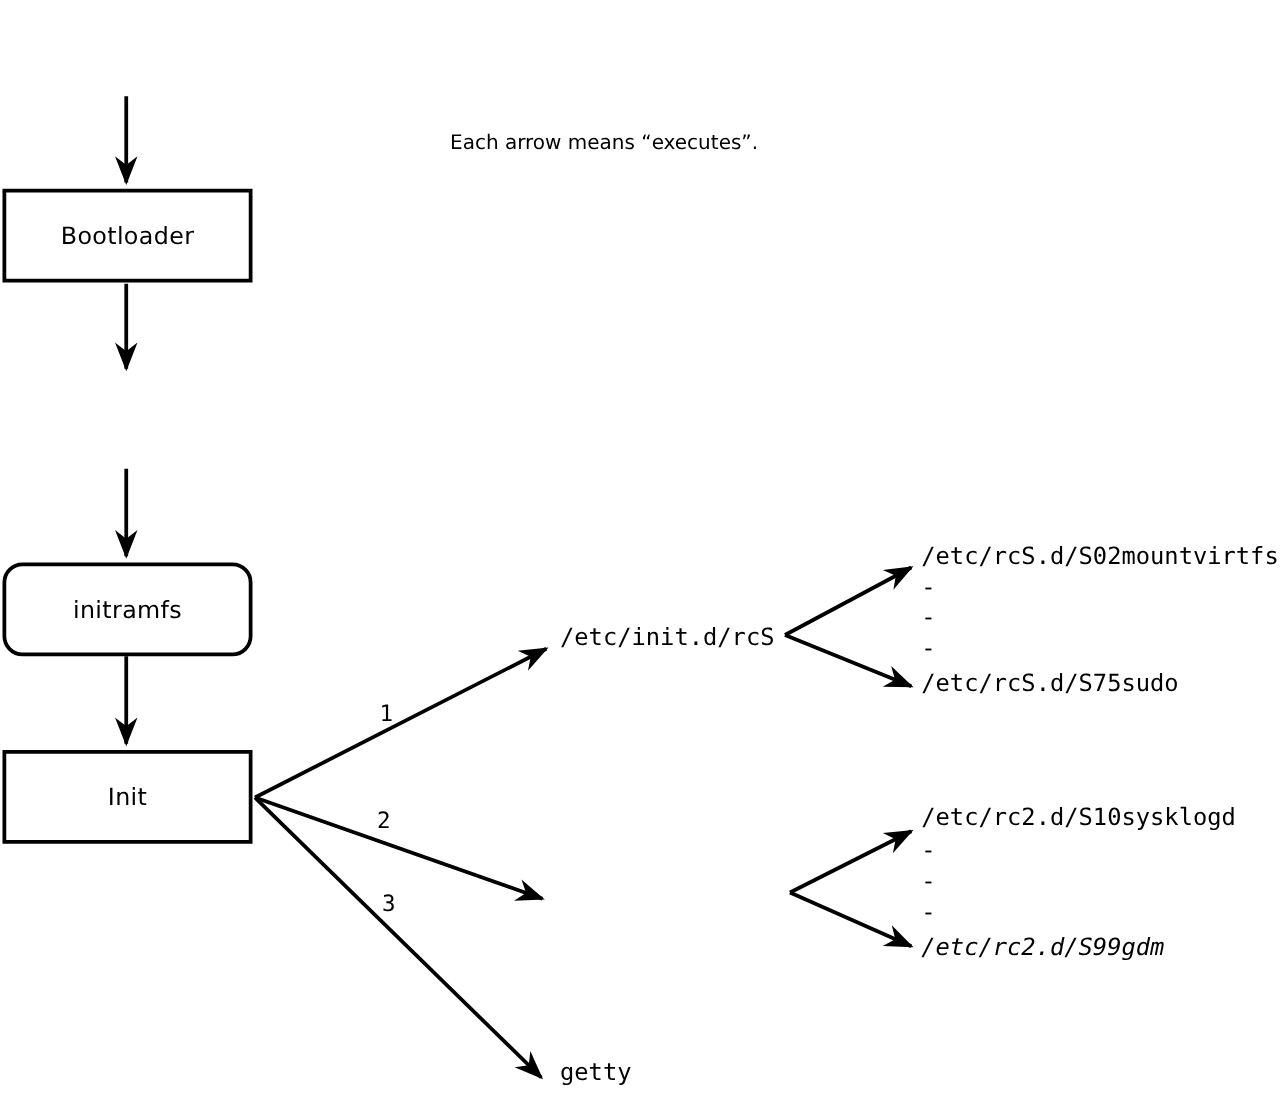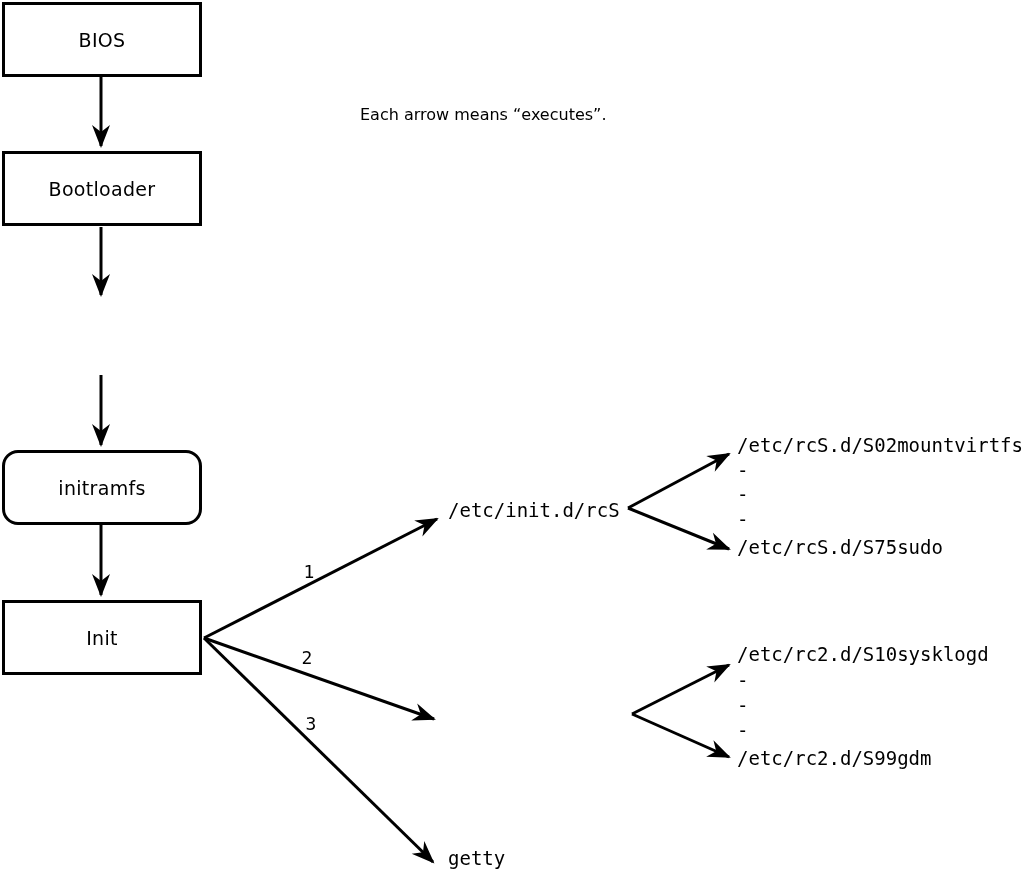--- a/index.html
+++ b/index.html
@@ -76,23 +76,20 @@
 
     <line x1="628" y1="508" x2="729" y2="454" marker-end="url(#ah)"></line>
     <line x1="628" y1="508" x2="729" y2="549" marker-end="url(#ah)"></line>
 
     <line x1="632" y1="714" x2="729" y2="665" marker-end="url(#ah)"></line>
     <line x1="632" y1="714" x2="729" y2="757" marker-end="url(#ah)"></line>
   </svg>
 
   <div class="note">Each arrow means “executes”.</div>
 
-  <div class="node" style="top:2px;">
-    <span>BIOS</span>
-  </div>
   <div class="node" style="top:151px;">
     <span>Bootloader</span>
   </div>
   <div class="node" style="top:450px;border-radius:16px;">
     <span>initramfs</span>
   </div>
   <div class="node" style="top:600px;">
     <span>Init</span>
   </div>
 
@@ -106,15 +103,15 @@
   <div class="mono" style="left:737px; top:445px;">/etc/rcS.d/S02mountvirtfs</div>
   <div class="mono" style="left:737px; top:470px;">-</div>
   <div class="mono" style="left:737px; top:494px;">-</div>
   <div class="mono" style="left:737px; top:519px;">-</div>
   <div class="mono" style="left:737px; top:547px;">/etc/rcS.d/S75sudo</div>
 
   <div class="mono" style="left:737px; top:654px;">/etc/rc2.d/S10sysklogd</div>
   <div class="mono" style="left:737px; top:680px;">-</div>
   <div class="mono" style="left:737px; top:705px;">-</div>
   <div class="mono" style="left:737px; top:730px;">-</div>
-  <div class="mono" style="left:737px; top:758px;">/etc/rc2.d/S99gdm</div>
+  <div class="mono" style="left:737px; top:758px;font-style:italic;">/etc/rc2.d/S99gdm</div>
 
 </div>
 
 </body></html>

